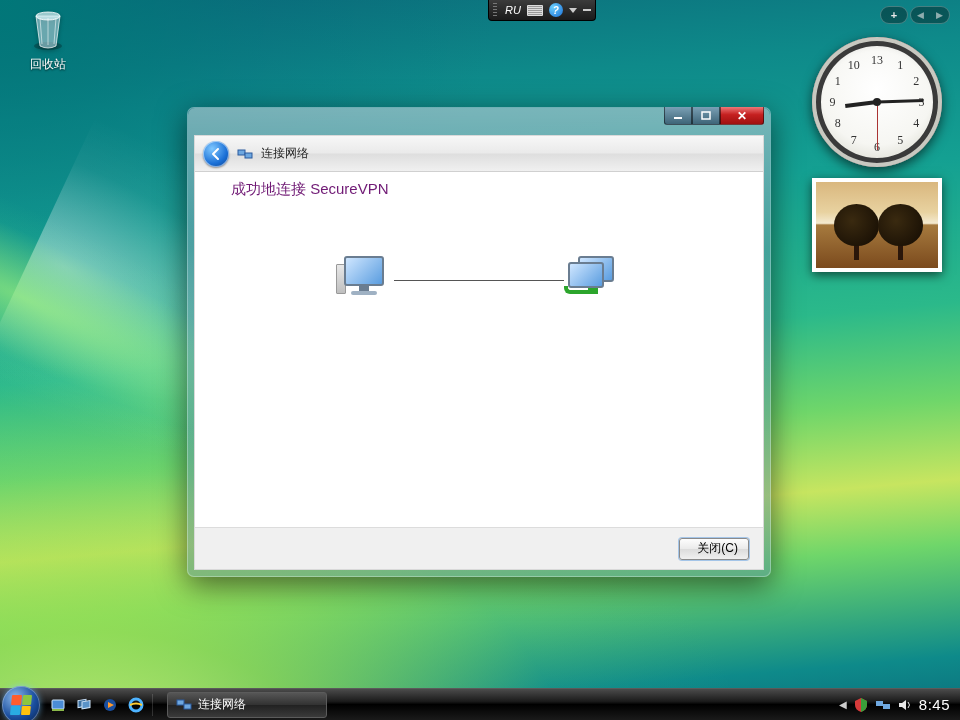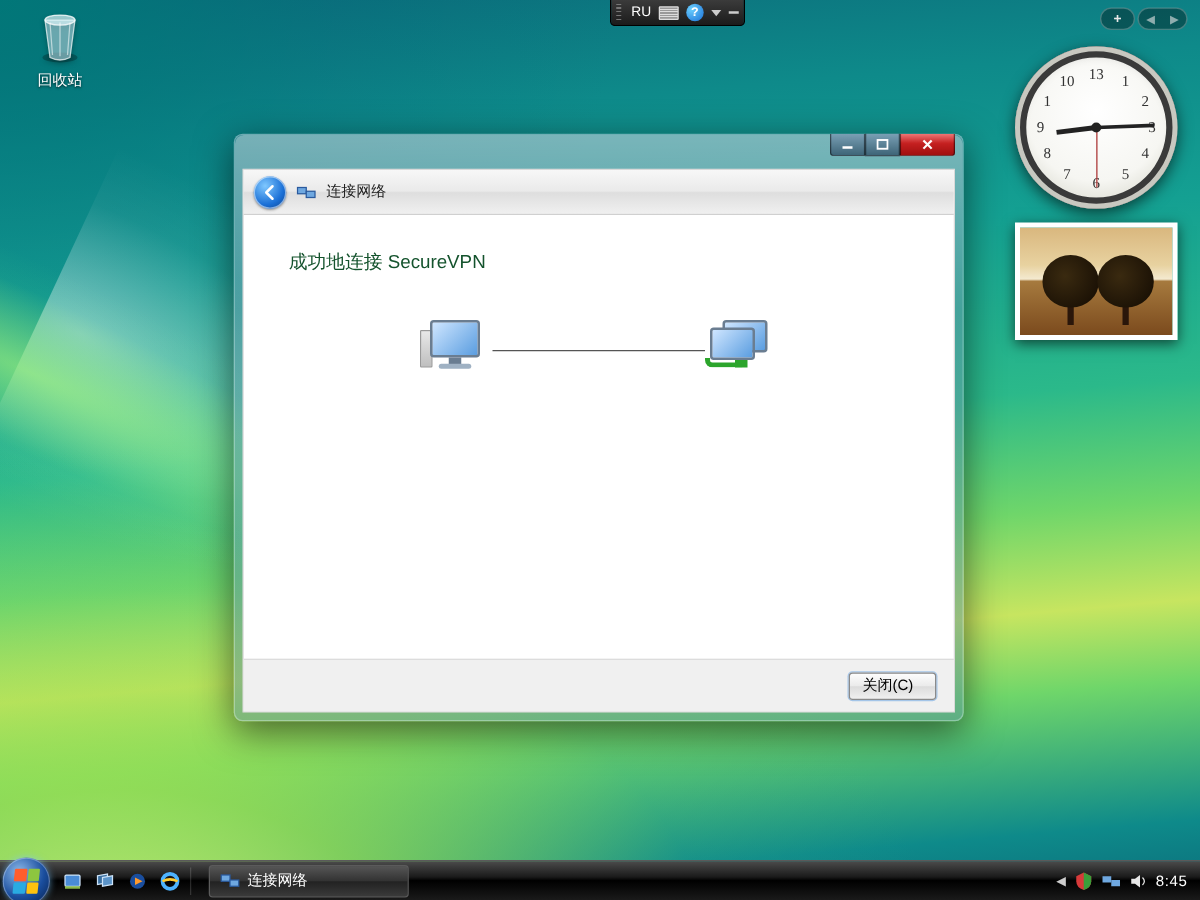--- a/index.html
+++ b/index.html
@@ -21,21 +21,21 @@
     background: radial-gradient(ellipse 700px 120px at 10% 50%, rgba(180,255,120,0.6) 0%, rgba(120,255,140,0.05) 50%, rgba(0,0,0,0) 70%);
     transform: rotate(25deg);
   }
   
   .desktop-icon { position:absolute; width:80px; text-align:center; color:#fff; font-size:12px; text-shadow:0 1px 2px rgba(0,0,0,0.8); }
   .desktop-icon .ico { width:48px; height:48px; margin:0 auto 4px; }
   .recycle .ico { position:relative; }
   .recycle svg { width:48px; height:48px; filter: drop-shadow(0 2px 2px rgba(0,0,0,0.4)); }
 
   
-  .langbar { position:absolute; left:488px; top:0; height:21px; background:linear-gradient(#3b3b3b,#1b1b1b); border:1px solid #000; border-top:none; border-radius:0 0 4px 4px; display:flex; align-items:center; padding:0 4px; gap:6px;}
+  .langbar { position:absolute; left:488px; top:0; height:21px; background:linear-gradient(#3b3b3b,#1b1b1b); border:1px solid #000; border-top:none; border-radius:0 0 4px 4px; display:flex; align-items:center; padding:0 4px; gap:6px;font-style:italic;}
   .langbar .seg { color:#fff; font-size:11px; display:flex; align-items:center; gap:3px;}
   .langbar .kbd { width:16px; height:11px; background:#ddd; border-radius:1px; position:relative;}
   .langbar .kbd::after{content:""; position:absolute; inset:1px; background:repeating-linear-gradient(#999,#999 1px,#ddd 1px,#ddd 2px);}
   .langbar .help { width:14px; height:14px; border-radius:50%; background:radial-gradient(circle at 30% 30%, #6bd0ff,#1a6fd6); color:#fff; font-size:10px; font-weight:bold; display:flex; align-items:center; justify-content:center;}
   .langbar .drop { width:0;height:0;border-left:4px solid transparent;border-right:4px solid transparent;border-top:5px solid #ccc;}
   .langbar .min { width:8px;height:2px;background:#ccc;}
   .langbar .grip { width:4px; height:14px; background:repeating-linear-gradient(#777,#777 1px, transparent 1px, transparent 3px); margin-right:2px;}
 
   
   .sidebar-ctrl { position:absolute; right:10px; top:6px; display:flex; gap:2px;}
@@ -69,49 +69,49 @@
   .win-btn { width:28px; height:18px; border:1px solid rgba(0,0,0,.5); border-top:none; display:flex; align-items:center; justify-content:center; font-size:10px; color:#fff; background:linear-gradient(#7aa0b5,#3e6578);}
   .win-btn.min{border-radius:0 0 0 3px;}
   .win-btn.max{}
   .win-btn.close{width:44px; border-radius:0 0 3px 0; background:linear-gradient(#e77,#c52020 45%,#a01010);}
   .win-btn.close span{font-weight:bold; font-size:12px;}
   .win-inner{ position:absolute; left:6px; right:6px; top:27px; bottom:6px; background:#fff; border:1px solid rgba(0,0,0,.15);}
   .nav-bar{ height:36px; background:linear-gradient(#f7f7f7,#eaeaea 48%,#dedede 52%,#f0f0f0); border-bottom:1px solid #d0d0d0; display:flex; align-items:center; padding-left:8px; gap:8px; font-size:12px; color:#222;}
   .back-btn{ width:26px; height:26px; border-radius:50%; background:radial-gradient(circle at 35% 30%, #7fc8ff,#1a6fd6 60%,#0d3e85); display:flex; align-items:center; justify-content:center; box-shadow:inset 0 0 0 1px rgba(255,255,255,.5), 0 1px 2px rgba(0,0,0,.4);}
   .back-btn svg{width:14px;height:14px;}
   .net-ico{width:16px;height:16px;}
-  .content{ padding:28px 36px; color:#14532d; font-size:15px;}
+  .content{ padding:8px 36px; color:#701a75; font-size:15px;}
   .diagram{ position:absolute; left:0; right:0; top:120px; display:flex; align-items:center; justify-content:center; gap:0;}
   .pc{ width:58px; height:48px; position:relative;}
   .monitor{position:absolute;left:8px;top:0;width:40px;height:30px;border:2px solid #6a7d91;border-radius:3px;background:linear-gradient(135deg,#cfe6ff,#5a9de0);}
   .stand{position:absolute;left:23px;top:30px;width:10px;height:6px;background:#6a7d91;}
   .base{position:absolute;left:15px;top:35px;width:26px;height:4px;background:#9fb1c3;border-radius:2px;}
   .tower{position:absolute;left:0;top:8px;width:10px;height:30px;background:linear-gradient(#e8e8e8,#bfbfbf);border:1px solid #999;border-radius:1px;}
   .line{width:170px;height:1px;background:#555;}
   .srv{ width:58px; height:48px; position:relative;}
   .srv .monitor{left:14px;top:0;width:36px;height:26px;}
   .srv .monitor2{position:absolute;left:4px;top:6px;width:36px;height:26px;border:2px solid #6a7d91;border-radius:3px;background:linear-gradient(135deg,#cfe6ff,#5a9de0);}
   .srv .cable{position:absolute;left:0;top:30px;width:30px;height:8px;border-bottom:4px solid #2ca52c;border-left:4px solid #2ca52c;border-radius:0 0 0 6px;}
   .srv .plug{position:absolute;left:24px;top:32px;width:10px;height:6px;background:#2ca52c;}
   .footer{ position:absolute; left:0; right:0; bottom:0; height:42px; background:#f0f0f0; border-top:1px solid #dcdcdc; display:flex; align-items:center; justify-content:flex-end; padding-right:14px;}
-  .btn{ min-width:70px; height:22px; font-size:12px; border:1px solid #8a8a8a; border-radius:3px; background:linear-gradient(#fdfdfd,#ebebeb 48%,#dcdcdc 52%,#f0f0f0); box-shadow:0 0 0 1px #a4c5e8; display:flex; align-items:center; justify-content:flex-start; padding:0 10px; cursor:default;}
+  .btn{ min-width:70px; height:22px; font-size:12px; border:1px solid #8a8a8a; border-radius:3px; background:linear-gradient(#fdfdfd,#ebebeb 48%,#dcdcdc 52%,#f0f0f0); box-shadow:0 0 0 1px #a4c5e8; display:flex; align-items:center; justify-content:flex-end; padding:0 10px; cursor:default;}
 
   
   .taskbar{ position:absolute; left:0; right:0; bottom:0; height:32px; background:linear-gradient(#4b4b4b,#1b1b1b 40%,#000 50%,#1a1a1a); border-top:1px solid #5a5a5a; display:flex; align-items:center;}
   .start{ width:38px; height:38px; border-radius:50%; position:relative; margin:-4px 4px -4px 2px; background:radial-gradient(circle at 35% 30%, #8ab7e8,#1a4e9e 55%,#051b45); box-shadow:0 0 6px rgba(120,200,255,.6), inset 0 0 0 1px rgba(255,255,255,.3);}
   .start .flag{position:absolute; left:9px; top:9px; width:20px; height:20px; display:grid; grid-template:1fr 1fr/1fr 1fr; gap:1px; transform:skewX(-6deg);}
   .start .flag div{border-radius:1px;}
   .start .r{background:#ff5d2d;} .start .g{background:#8dc63f;} .start .b{background:#29abe2;} .start .y{background:#ffc20e;}
   .ql{ display:flex; gap:2px; margin-left:2px;}
   .ql .q{ width:24px; height:24px; display:flex; align-items:center; justify-content:center; border-radius:2px;}
   .task-item{ margin-left:10px; height:26px; min-width:160px; border:1px solid #5b5b5b; border-radius:3px; background:linear-gradient(#565656,#333 48%,#222 52%,#3a3a3a); display:flex; align-items:center; gap:6px; padding:0 8px; color:#fff; font-size:12px;}
   .tray{ margin-left:auto; display:flex; align-items:center; gap:6px; padding-right:10px; color:#fff; font-size:12px;}
   .tray .ic{ width:16px; height:16px; display:flex; align-items:center; justify-content:center;}
   .tray .arrow{font-size:10px; color:#ccc;}
-  .clock-text{ font-size:12px; letter-spacing:0.5px;}
+  .clock-text{ font-size:15px; letter-spacing:0.5px;}
 
   .divider{ width:1px; height:22px; background:rgba(255,255,255,.15); margin:0 4px;}
 
   svg{display:block;}
 </style>
 </head>
 <body>
 
 <div class="flare flare1"></div>
 <div class="flare flare2"></div>

